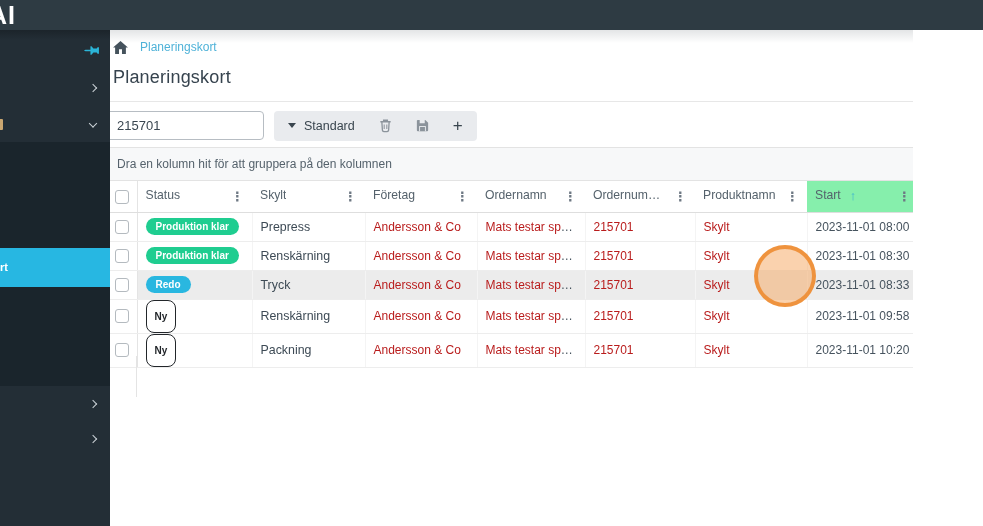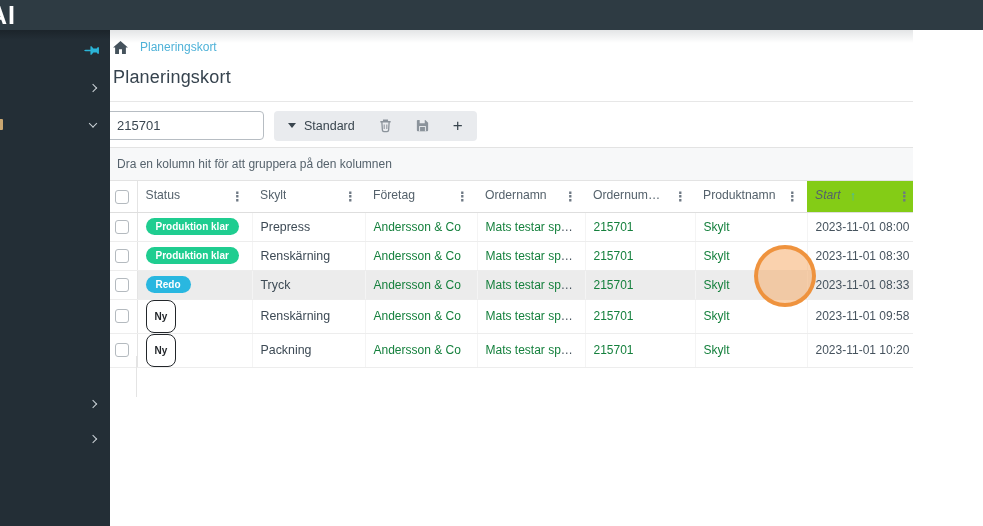--- a/index.html
+++ b/index.html
@@ -55,34 +55,34 @@
       border-left:1px solid #ececec; border-top:1px solid #e3e3e3; }
   .group-panel { height:33px; background:#f7f8f9; border-bottom:1px solid #e3e3e3;
       font-size:12px; color:#55626c; line-height:32px; padding-left:10px; }
   table { border-collapse:collapse; table-layout:fixed; width:922px; }
   col.c-check{width:30px} col.c-status{width:115px} col.c-titel{width:113px} col.c-foretag{width:112px}
   col.c-ordernamn{width:108px} col.c-ordernr{width:110px} col.c-produkt{width:112px}
   col.c-start{width:112px} col.c-intag{width:110px}
   th { height:31px; font-weight:400; font-size:12.2px; color:#55626c; text-align:left;
       padding:0 5px 0 8px; border-bottom:1px solid #dedede; }
   th.first, td.first { border-right:1px solid #e4e4e4; text-align:center; padding:0; }
-  th.sorted { background:#84cc16;font-style:italic; }
+  th.sorted { background:#86efac; }
   .thi { display:flex; }
   .thi .lbl { white-space:nowrap; overflow:hidden; text-overflow:ellipsis; }
   th.col-ordernr .lbl { max-width:70px; }
   .colmenu-icon { margin-left:auto; color:#6e7883; font-size:13px; font-weight:bold; line-height:1; cursor:pointer; padding:2px 3px; }
   .colmenu-icon::after { content:"\22EE"; }
   .sort-arrow { color:#3db3cf; font-size:13px; margin-left:9px; }
   .sort-arrow::after { content:"\2191"; }
   td { height:29px; font-size:12px; color:#46535e; padding:0 8px; border-bottom:1px solid #ededed;
       border-right:1px solid #f4f4f4; white-space:nowrap; overflow:hidden; text-overflow:ellipsis; background:#fff; }
   tr.hovered td { background:#ececec; }
   tr.hovered td.first { background:#fff; }
   td.titel { color:#3d4a55; font-size:12.4px; }
-  .link { color:#15803d; cursor:pointer; }
+  .link { color:#b91c1c; cursor:pointer; }
   .cb { display:inline-block; width:14px; height:14px; border:1px solid #b4babf; border-radius:3px;
       background:#fff; vertical-align:middle; cursor:pointer; }
   .badge { display:inline-block; font-size:10px; font-weight:bold; color:#fff; padding:3px 10px;
       border-radius:9px; line-height:11px; }
   .badge-green { background:#1fcd90; }
   .badge-blue { background:#29b7e0; }
   .badge-outline { background:#fff; color:#22262a; border:1.3px solid #22262a; padding:10px 8px; border-radius:8px; }
   .col-line-ext { position:absolute; left:0; top:208px; width:30px; height:41px; border-right:1px solid #e4e4e4; }
 
   
@@ -107,20 +107,25 @@
         <path d="M5 1h6v1.3L9.8 3.1v3.1L12 8v1H8.7v4.6L8 15.2 7.3 13.6V9H4V8l2.2-1.8V3.1L5 2.3z"></path>
       </g>
         </svg>
     </span>
     <div class="nav-item nav-item-1">
       <span class="chev right"></span>
     </div>
     <div class="nav-item nav-item-2">
       <span class="nav-icon-fragment"></span>
       <span class="chev down"></span>
+    </div>
+    <div class="submenu">
+      <div class="submenu-active">
+        <span>rt</span>
+      </div>
     </div>
     <div class="side-bottom">
       <div class="nav-row">
         <span></span>
         <span class="chev right"></span>
       </div>
       <div class="nav-row">
         <span></span>
         <span class="chev right"></span>
       </div>

